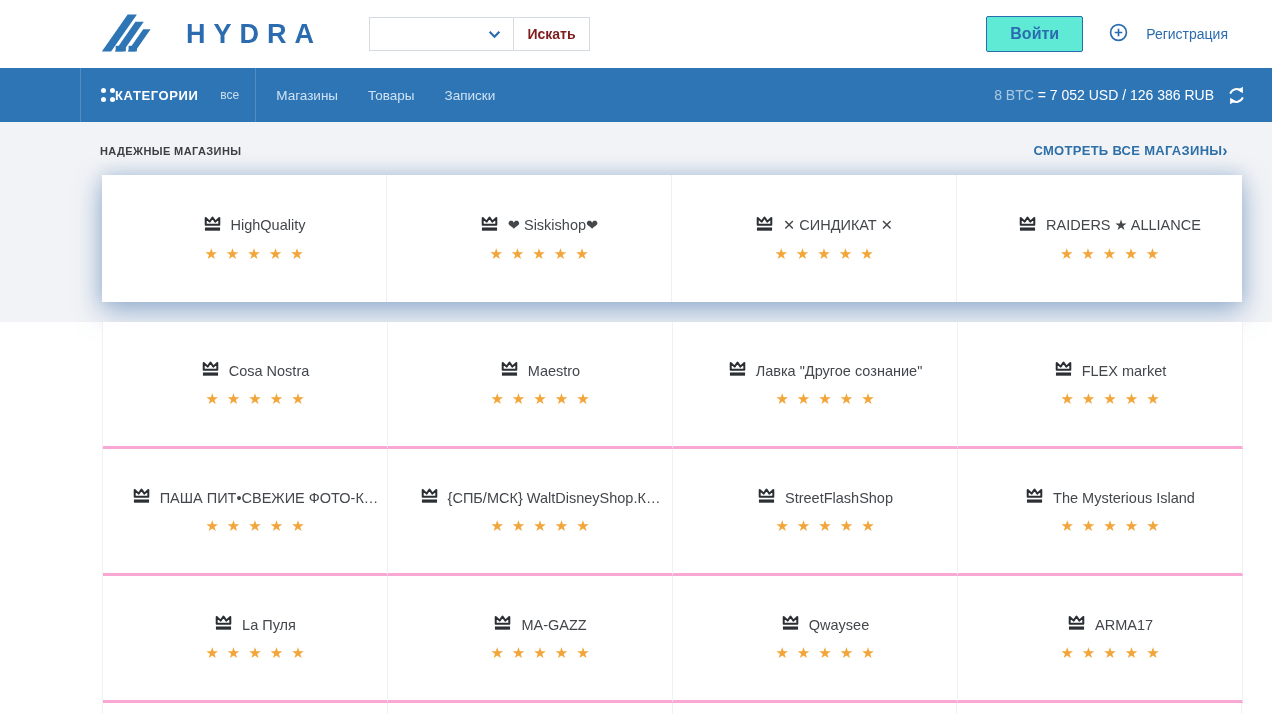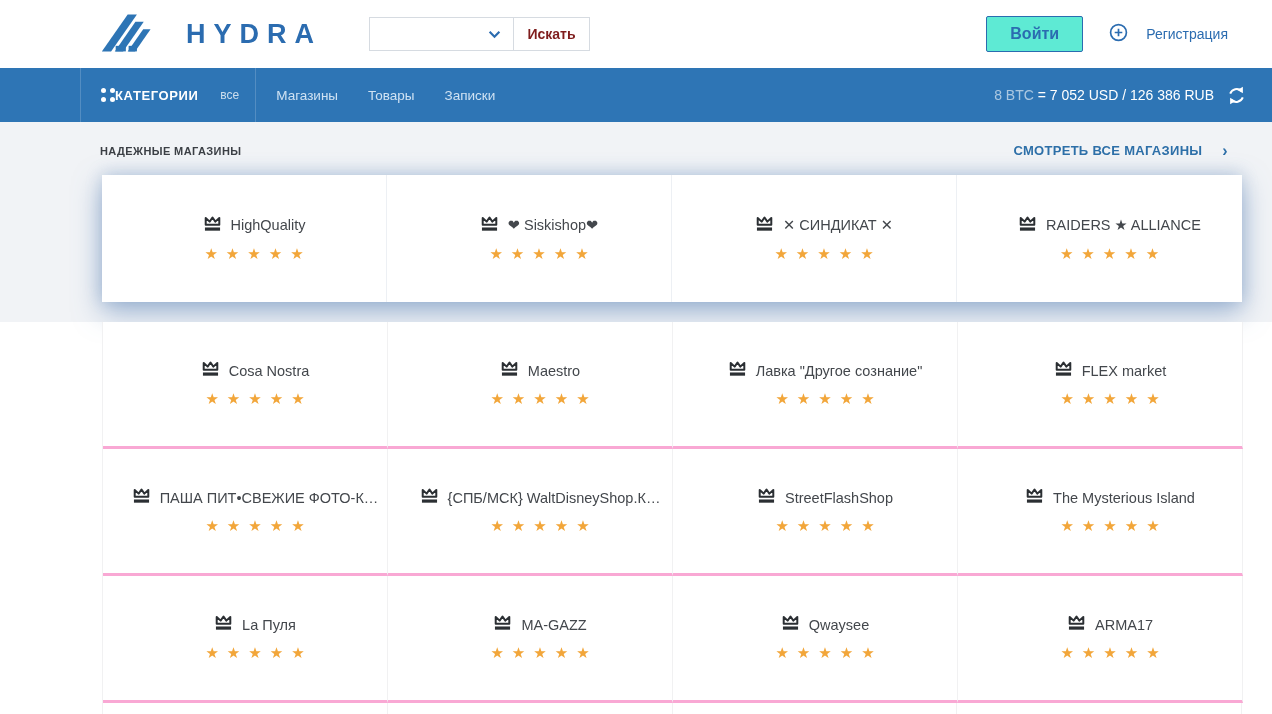--- a/index.html
+++ b/index.html
@@ -41,21 +41,21 @@
   .rate { font-size:14px; }
   .rate .pre { color:rgba(255,255,255,.6); }
   .refresh { cursor:pointer; display:flex; }
 
   
   .band { height:200px; background:#f1f3f6; }
   .section-head { height:53px; display:flex; align-items:center; justify-content:space-between;
                   padding:4px 44px 0 100px; }
   .section-title { font-size:11px; font-weight:bold; color:#3b3f45; letter-spacing:.4px; }
   .see-all { font-size:13px; font-weight:bold; color:#2d6fa8; letter-spacing:.3px;
-             cursor:pointer; display:flex; align-items:center; gap:20px; }
+             cursor:pointer; display:flex; align-items:center; gap:0; }
   .see-all .arrow { font-size:16px; line-height:13px; }
 
   .featured { margin-left:102px; width:1140px; height:127px; background:#fff; display:flex;
               border-radius:2px;
               box-shadow:0 10px 28px rgba(88,128,180,.55), 0 -2px 16px rgba(110,145,190,.30); }
   .featured .shop-cell { border-right:1px solid #edf0f4; }
   .featured .shop-cell:last-child { border-right:none; }
 
   
   .shop-cell { width:285px; height:127px; display:flex; flex-direction:column;

